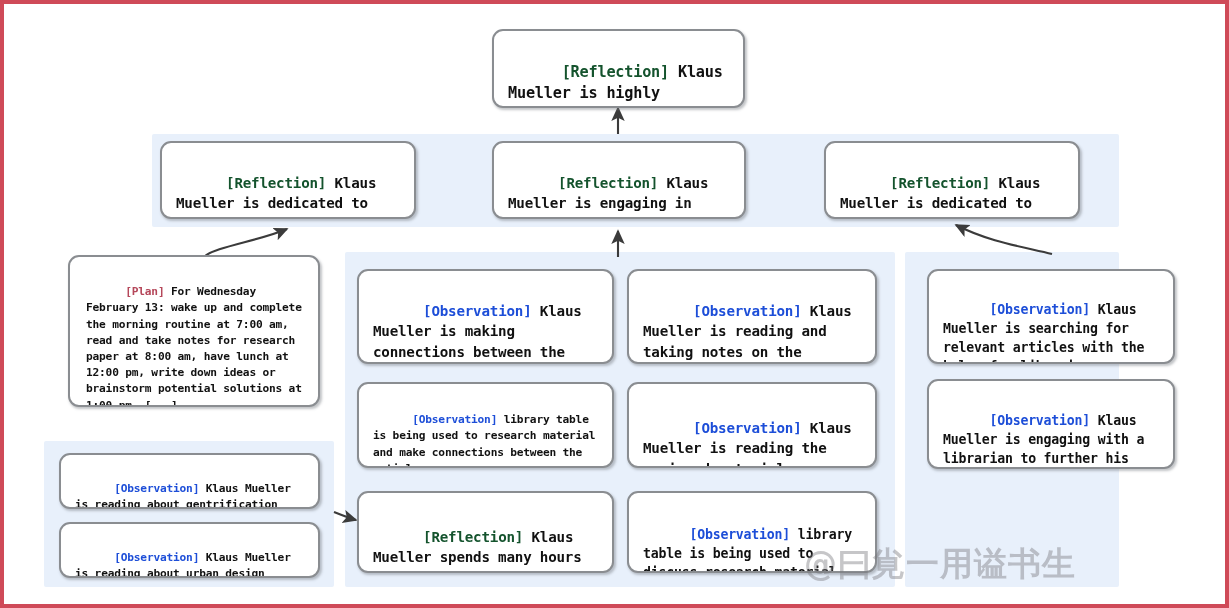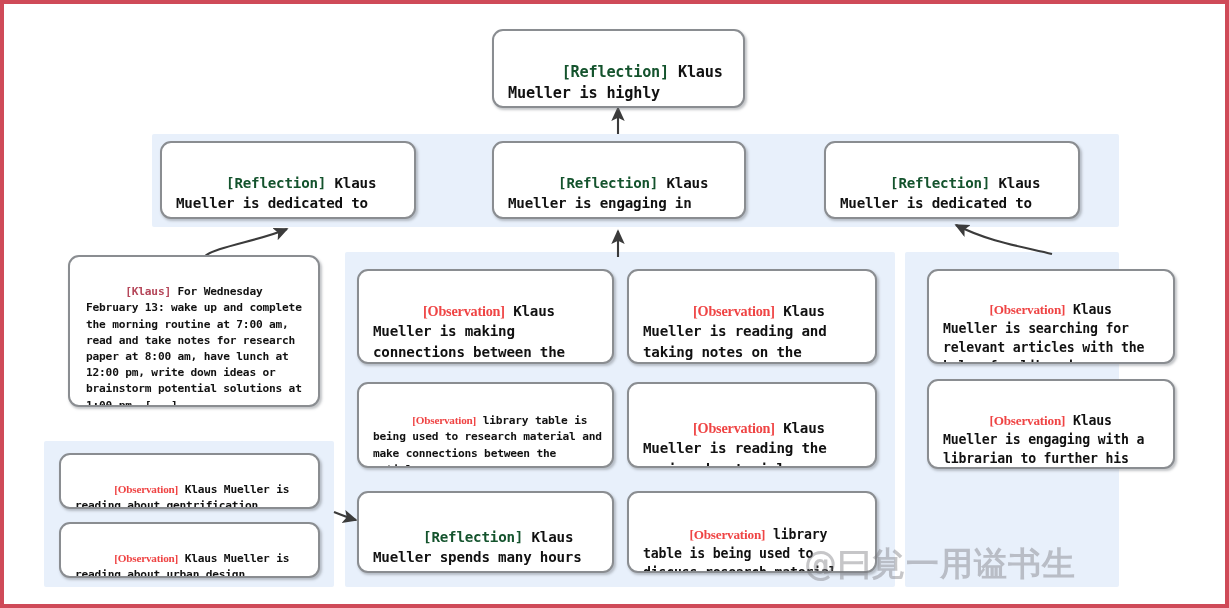--- a/index.html
+++ b/index.html
@@ -40,21 +40,21 @@
     padding:9px 12px 9px 14px;
     color:#111111;
     font-weight:bold;
     letter-spacing:-0.2px;
     white-space:pre-wrap;
     overflow:hidden;
   }
   .node .txt{display:block;}
   .tag{font-weight:bold;}
   .tag-reflection{color:#14532d;}
-  .tag-observation{color:#ef4444;font-family:Liberation Serif, serif;}
+  .tag-observation{color:#1d4ed8;}
   .tag-plan{color:#b5475a;}
 
   
   .fs15{font-size:15.2px;line-height:21.5px;}
   .fs14{font-size:14.2px;line-height:20.5px;}
   .fs13{font-size:13.2px;line-height:19px;}
   .fs11{font-size:11.2px;line-height:16.2px;}
 
   
   #arrows{
@@ -114,21 +114,21 @@
 
     <div class="node fs14" style="left:488px;top:137px;width:254px;height:78px;">
       <span class="tag tag-reflection">[Reflection]</span><span> Klaus Mueller is engaging in research activities</span>
     </div>
 
     <div class="node fs14" style="left:820px;top:137px;width:256px;height:78px;">
       <span class="tag tag-reflection">[Reflection]</span><span> Klaus Mueller is dedicated to research</span>
     </div>
 
     <div class="node fs11" style="left:64px;top:251px;width:252px;height:152px;padding:11px 10px 10px 16px;">
-      <span class="tag tag-plan">[Klaus]</span><span> For Wednesday February 13: wake up and complete the morning routine at 7:00 am, read and take notes for research paper at 8:00 am, have lunch at 12:00 pm, write down ideas or brainstorm potential solutions at 1:00 pm, [...]</span>
+      <span class="tag tag-plan">[Plan]</span><span> For Wednesday February 13: wake up and complete the morning routine at 7:00 am, read and take notes for research paper at 8:00 am, have lunch at 12:00 pm, write down ideas or brainstorm potential solutions at 1:00 pm, [...]</span>
     </div>
 
     <div class="node fs11" style="left:55px;top:449px;width:261px;height:56px;padding:10px 10px 8px 14px;">
       <span class="tag tag-observation">[Observation]</span><span> Klaus Mueller is reading about gentrification</span>
     </div>
 
     <div class="node fs11" style="left:55px;top:518px;width:261px;height:56px;padding:10px 10px 8px 14px;">
       <span class="tag tag-observation">[Observation]</span><span> Klaus Mueller is reading about urban design</span>
     </div>
 

